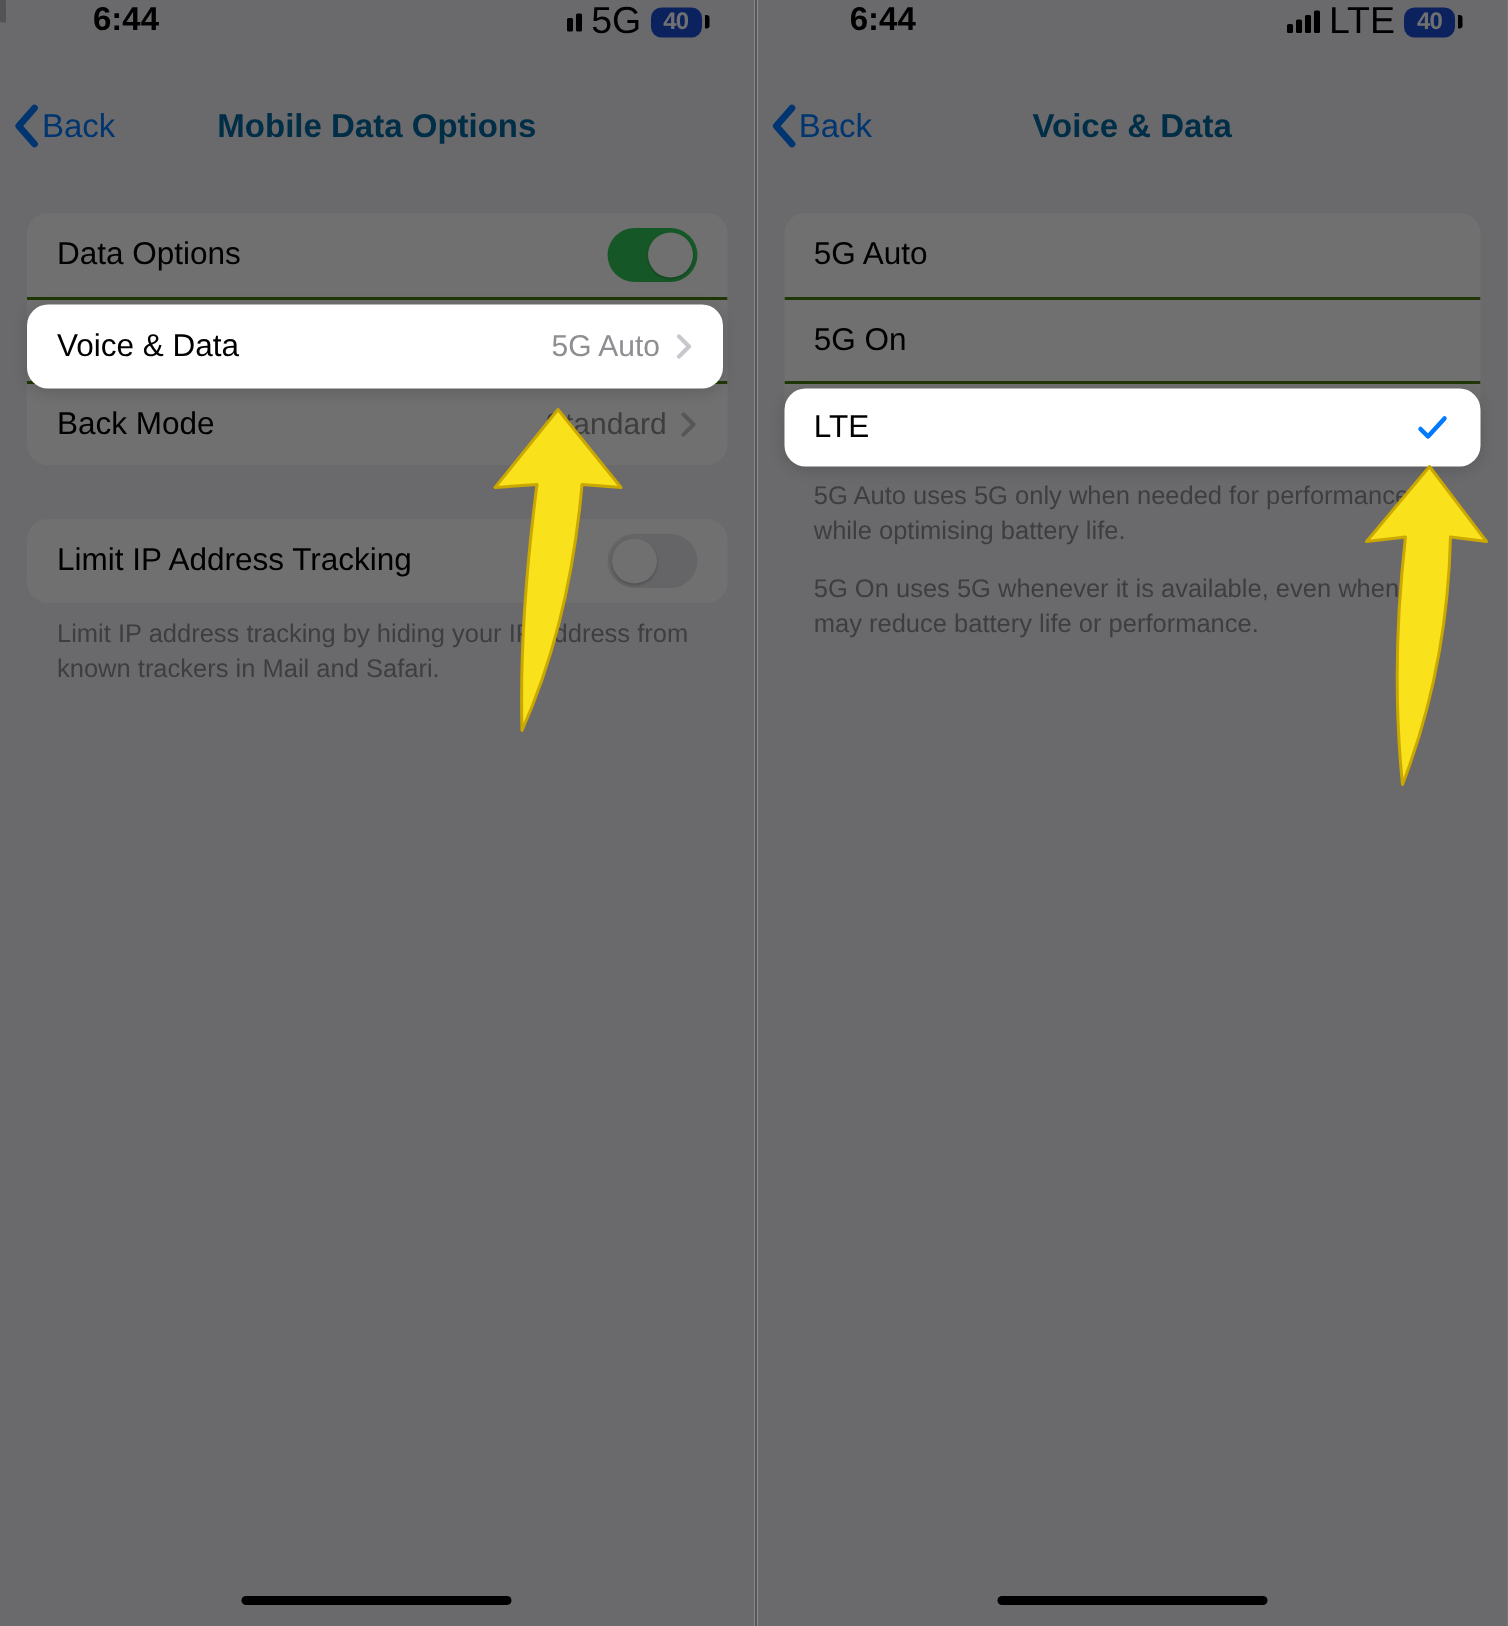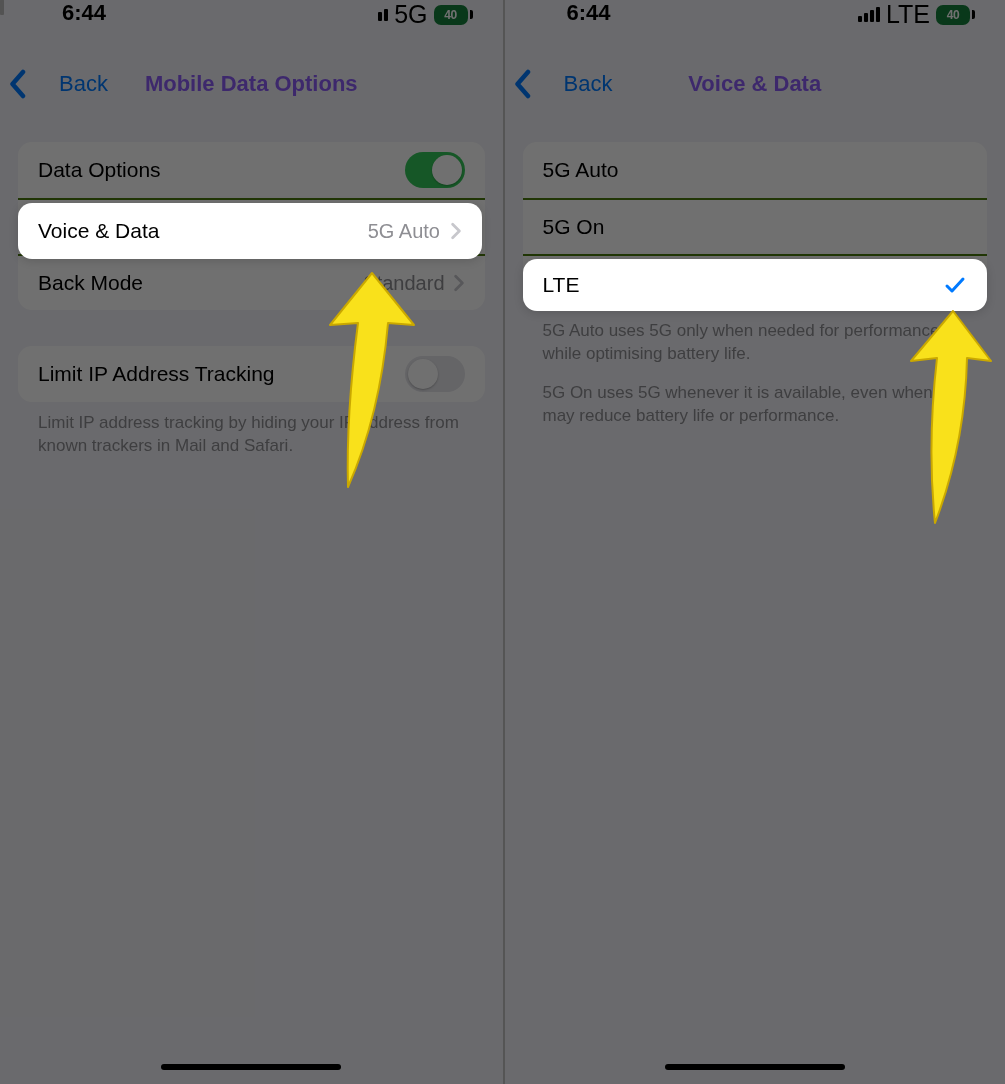--- a/index.html
+++ b/index.html
@@ -33,37 +33,37 @@
   }
   .status-right { display: flex; align-items: center; gap: 6px; font-size: 20px; font-weight: 500; }
   .signal { display: inline-flex; align-items: flex-end; gap: 2px; }
   .signal i { width: 4px; background:#000; display:inline-block; border-radius:1px; }
   .signal i.b1{height:6px} .signal i.b2{height:9px} .signal i.b3{height:12px} .signal i.b4{height:15px}
   .signal i.dim{background:#bdbdbd}
   .batt {
     display:inline-flex; align-items:center; gap:2px;
   }
   .batt .body{
-    width:34px;height:20px;border-radius:7px;background:#15803d;color:#fff;
-    font-size:12px;font-weight:700;display:flex;align-items:center;justify-content:center;
+    width:34px;height:20px;border-radius:7px;background:#1d4ed8;color:#fff;
+    font-size:16px;font-weight:700;display:flex;align-items:center;justify-content:center;
     letter-spacing:-0.5px;
   }
   .batt .tip{width:3px;height:9px;background:#000;border-radius:0 2px 2px 0;}
   
   .nav {
     height: 56px;
     display:flex; align-items:center; position:relative;
   }
   .back {
     position:absolute; left:6px; display:flex; align-items:center;
-    color:#007aff; font-size:22px;gap:31px;
+    color:#007aff; font-size:22px;
   }
   .back svg{width:22px;height:30px;}
   .nav-title{
-    margin:0 auto; font-size:22px; font-weight:600; color:#8b5cf6;
+    margin:0 auto; font-size:22px; font-weight:600; color:#0369a1;
   }
   
   .group {
     margin: 36px 18px 0; border-radius:14px; background:#fff; overflow:hidden;
   }
   .group.first{margin-top:30px}
   .row {
     display:flex; align-items:center; padding: 0 20px;
     min-height:56px; font-size:21px; color:#000;
     border-top:2px solid #4d7c0f;

